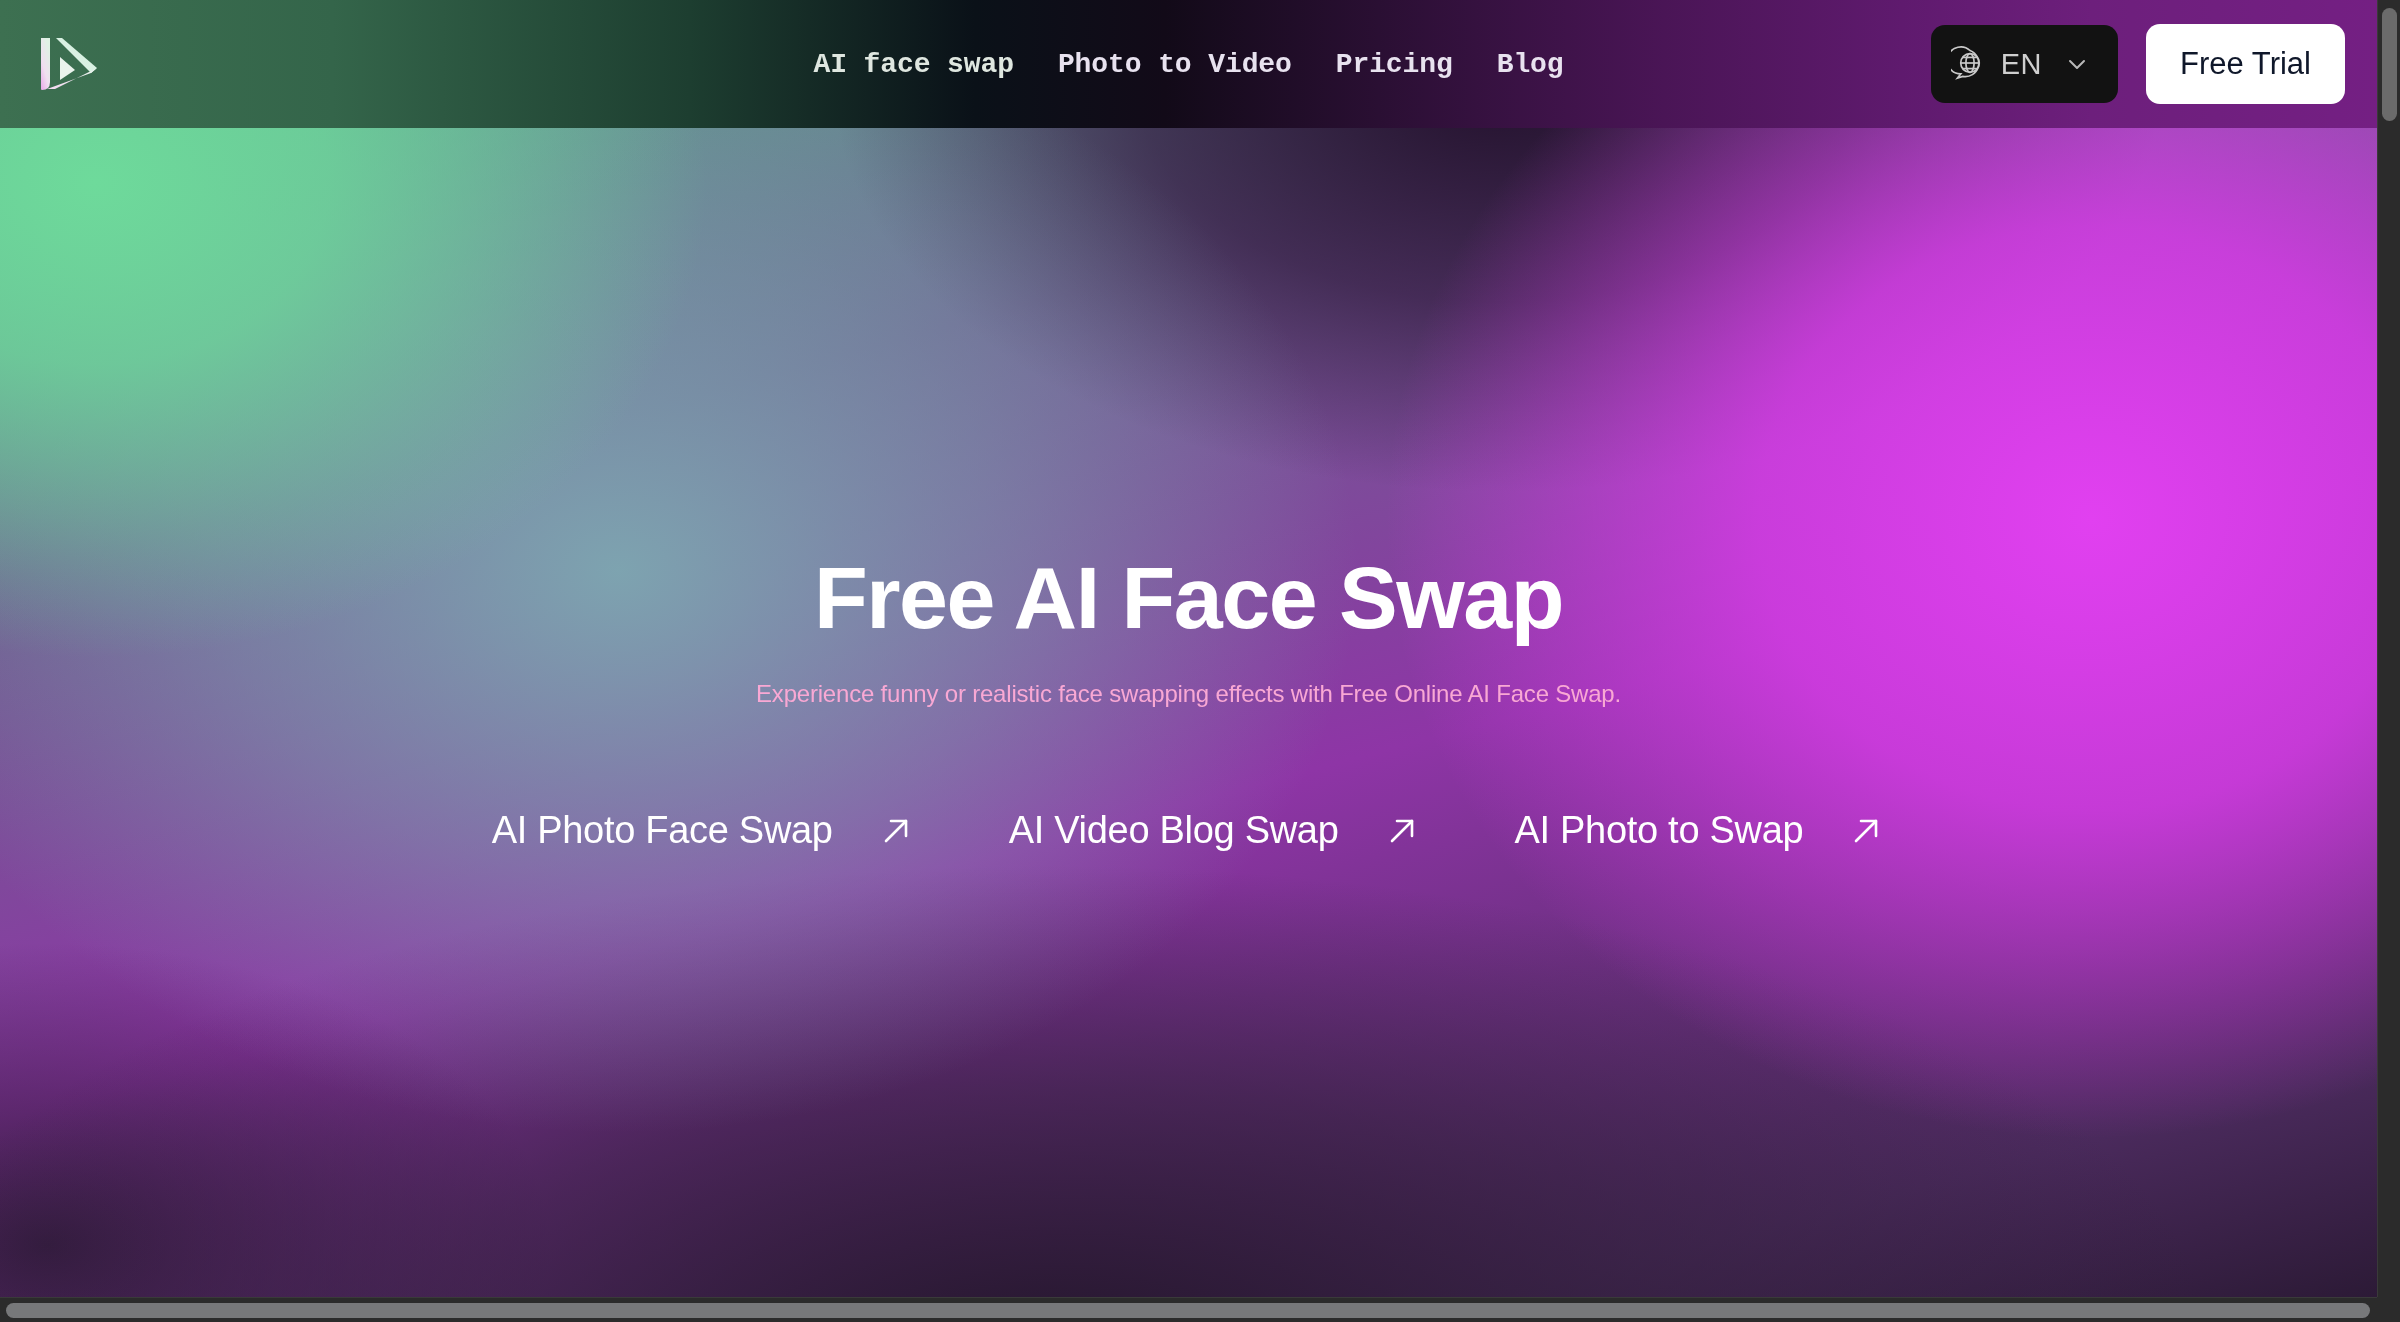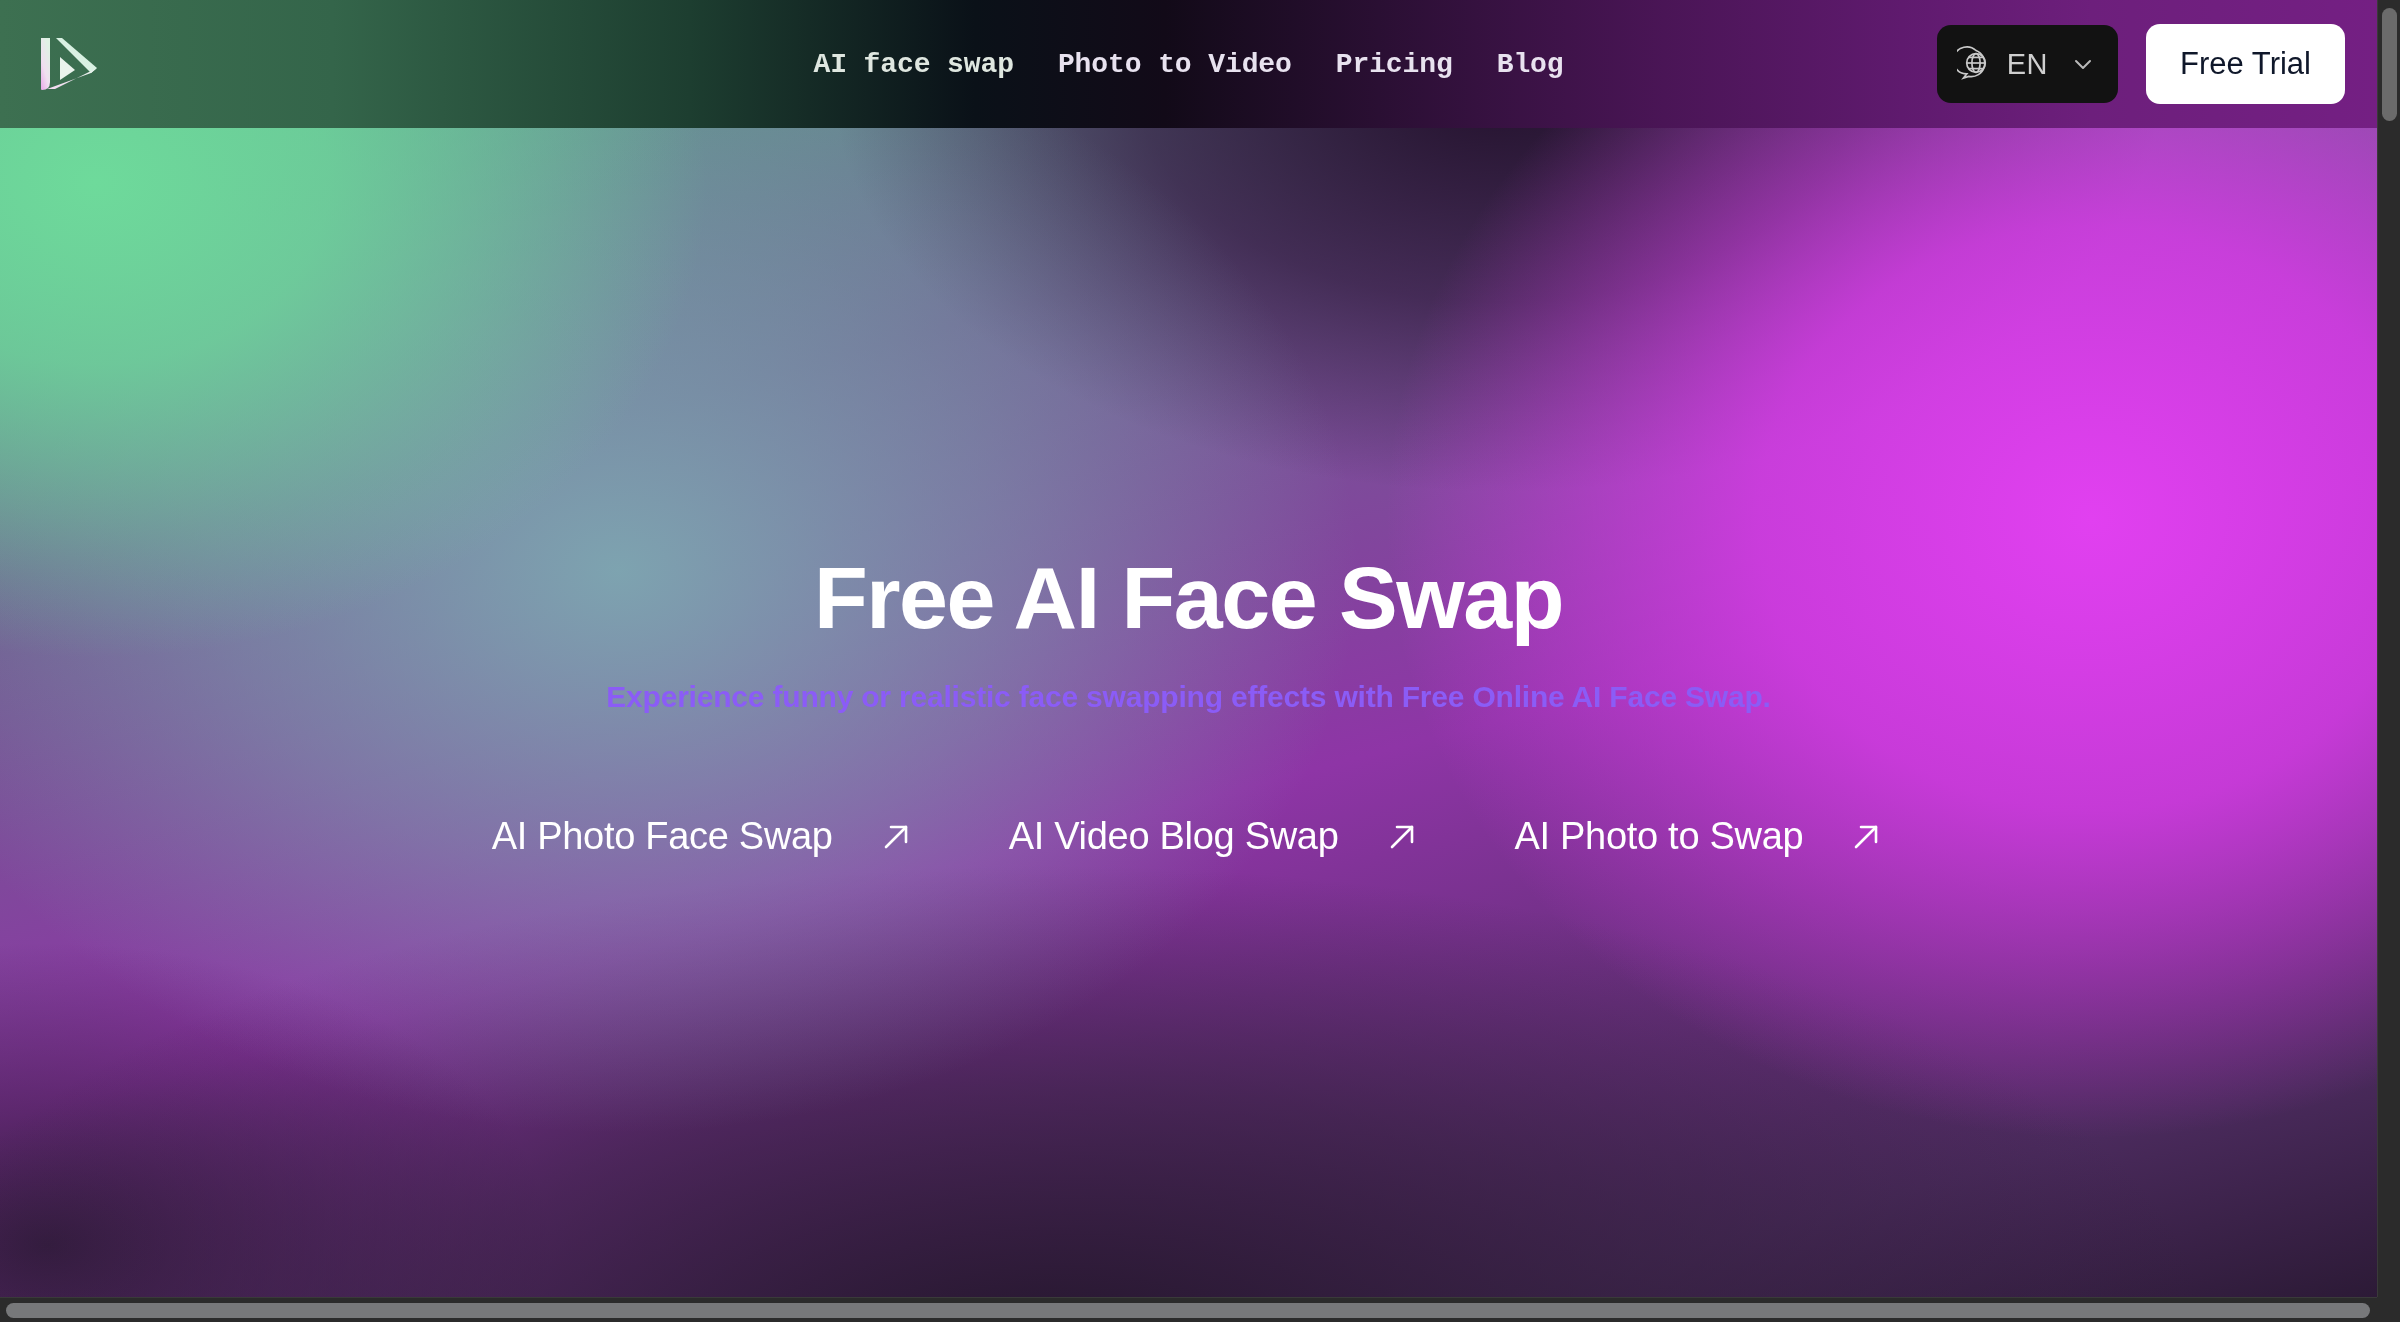--- a/index.html
+++ b/index.html
@@ -119,21 +119,21 @@
     gap: 28px;
   }
 
   .lang-btn {
     display: flex;
     align-items: center;
     gap: 12px;
     background: #121212;
     border-radius: 14px;
     height: 78px;
-    padding: 0 22px 0 20px;
+    padding: 0 28px 0 20px;
     cursor: pointer;
     border: none;
   }
   .globe-icon { display: block; flex: none; }
   .lang-code {
     color: #cfcfcf;
     font-size: 29px;
     font-weight: 400;
     letter-spacing: 0.5px;
     line-height: 1;
@@ -174,23 +174,23 @@
     color: #ffffff;
     font-size: 88px;
     font-weight: 700;
     letter-spacing: -1.5px;
     line-height: 1.05;
     text-align: center;
   }
 
   .hero-sub {
     margin-top: 36px;
-    color: #8b5cf6;
-    font-size: 30px;
-    font-weight: 700;
+    color: #f9a8d4;
+    font-size: 24px;
+    font-weight: 400;
     letter-spacing: -0.2px;
     text-align: center;
   }
 
   .hero-links {
     margin-top: 93px;
     display: flex;
     align-items: center;
     gap: 16px;
   }

